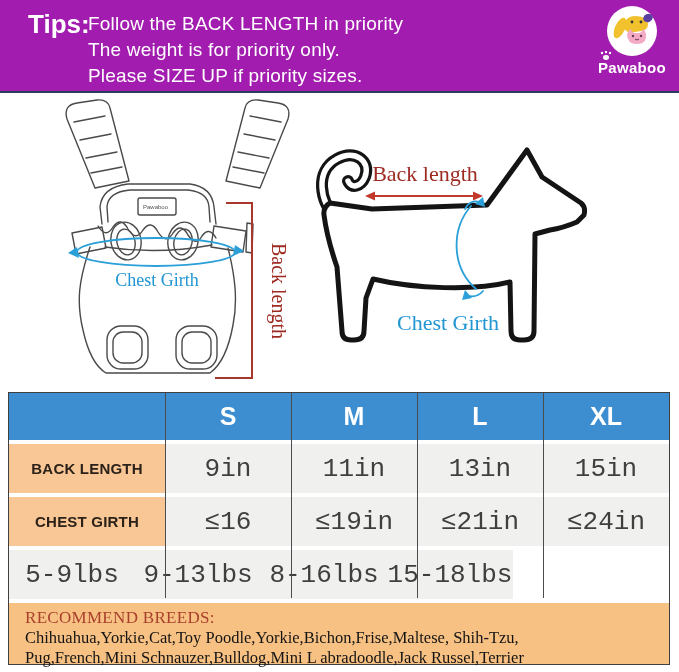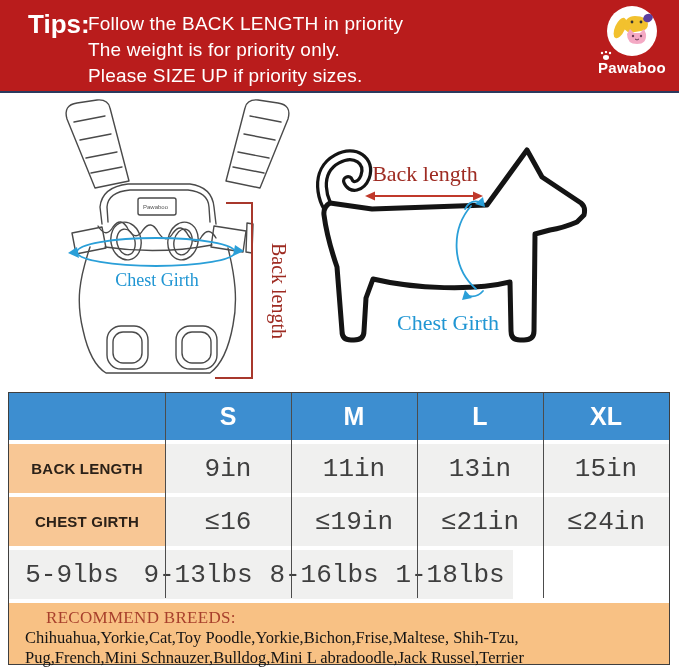--- a/index.html
+++ b/index.html
@@ -1,20 +1,20 @@
 <!DOCTYPE html>
 <html><head>
 <meta charset="utf-8">
 <style>
   html,body{margin:0;padding:0;background:#fff;}
   .page{position:relative;width:679px;height:672px;background:#ffffff;overflow:hidden;
         font-family:"Liberation Sans",sans-serif;}
 
   
-  .banner{position:absolute;left:0;top:0;width:679px;height:91px;background:#b91c1c;
+  .banner{position:absolute;left:0;top:0;width:679px;height:91px;background:#a21caf;
           border-bottom:2px solid #2b3a5e;}
   .tips-label{position:absolute;left:28px;top:9px;color:#fff;font-size:26px;font-weight:bold;}
   .tips-lines{position:absolute;left:88px;top:11px;color:#fff;font-size:19px;font-weight:normal;
               line-height:26px;letter-spacing:.2px;}
   .logo{position:absolute;left:592px;top:4px;width:80px;text-align:center;}
   .logo svg{display:block;margin:0 auto;}
   .logo-text{position:relative;color:#fff;font-size:15px;font-weight:bold;margin-top:1px;letter-spacing:.3px;}
   .paw{position:absolute;left:8px;top:-8px;}
 
   
@@ -41,21 +41,21 @@
   .t-header{height:47px;margin-bottom:4px;}
   .t-header .t-cell{background:#3d8ed0;color:#fff;font-size:25px;font-weight:bold;}
   .t-cell{display:flex;align-items:center;justify-content:center;box-sizing:border-box;}
   .c0{width:156px;}
   .c{width:126px;}
   .data-row{height:49px;margin-bottom:4px;}
   .data-row .label{background:#f8c795;color:#2b2118;font-size:15px;font-weight:bold;letter-spacing:.2px;}
   .data-row .val{background:#f0f0ef;color:#3f3f3f;font-size:26px;font-family:Liberation Mono, monospace;}
   .breeds{position:absolute;left:0;top:210px;width:660px;height:61px;background:#f8c184;
           box-sizing:border-box;padding:5px 16px 0 16px;font-family:"Liberation Serif",serif;}
-  .breeds-title{color:#a8402c;font-size:17px;letter-spacing:.3px;margin-left:21px;}
+  .breeds-title{color:#a8402c;font-size:17px;letter-spacing:.3px;}
   .breeds-text{color:#141414;font-size:16.5px;line-height:20px;}
   .col-line{position:absolute;top:0;width:1px;height:205px;background:#4c4c4c;}
   .cl1{left:156px;}.cl2{left:282px;}.cl3{left:408px;}.cl4{left:534px;}
 </style>
 </head>
 <body>
 
 <div class="page">
 
   <header class="banner">
@@ -181,21 +181,21 @@
       <div class="t-cell c val">≤16</div>
       <div class="t-cell c val">≤19in</div>
       <div class="t-cell c val">≤21in</div>
       <div class="t-cell c val">≤24in</div>
     </div>
 
     <div class="t-row data-row">
       <div class="t-cell c val">5-9lbs</div>
       <div class="t-cell c val">9-13lbs</div>
       <div class="t-cell c val">8-16lbs</div>
-      <div class="t-cell c val">1-18lbs</div>
+      <div class="t-cell c val">15-18lbs</div>
     </div>
 
     <div class="breeds">
       <div class="breeds-title">RECOMMEND BREEDS:</div>
       <div class="breeds-text">Chihuahua,Yorkie,Cat,Toy Poodle,Yorkie,Bichon,Frise,Maltese, Shih-Tzu,</div>
       <div class="breeds-text">Pug,French,Mini Schnauzer,Bulldog,Mini L abradoodle,Jack Russel,Terrier</div>
     </div>
 
     <div class="col-line cl1"></div>
     <div class="col-line cl2"></div>

